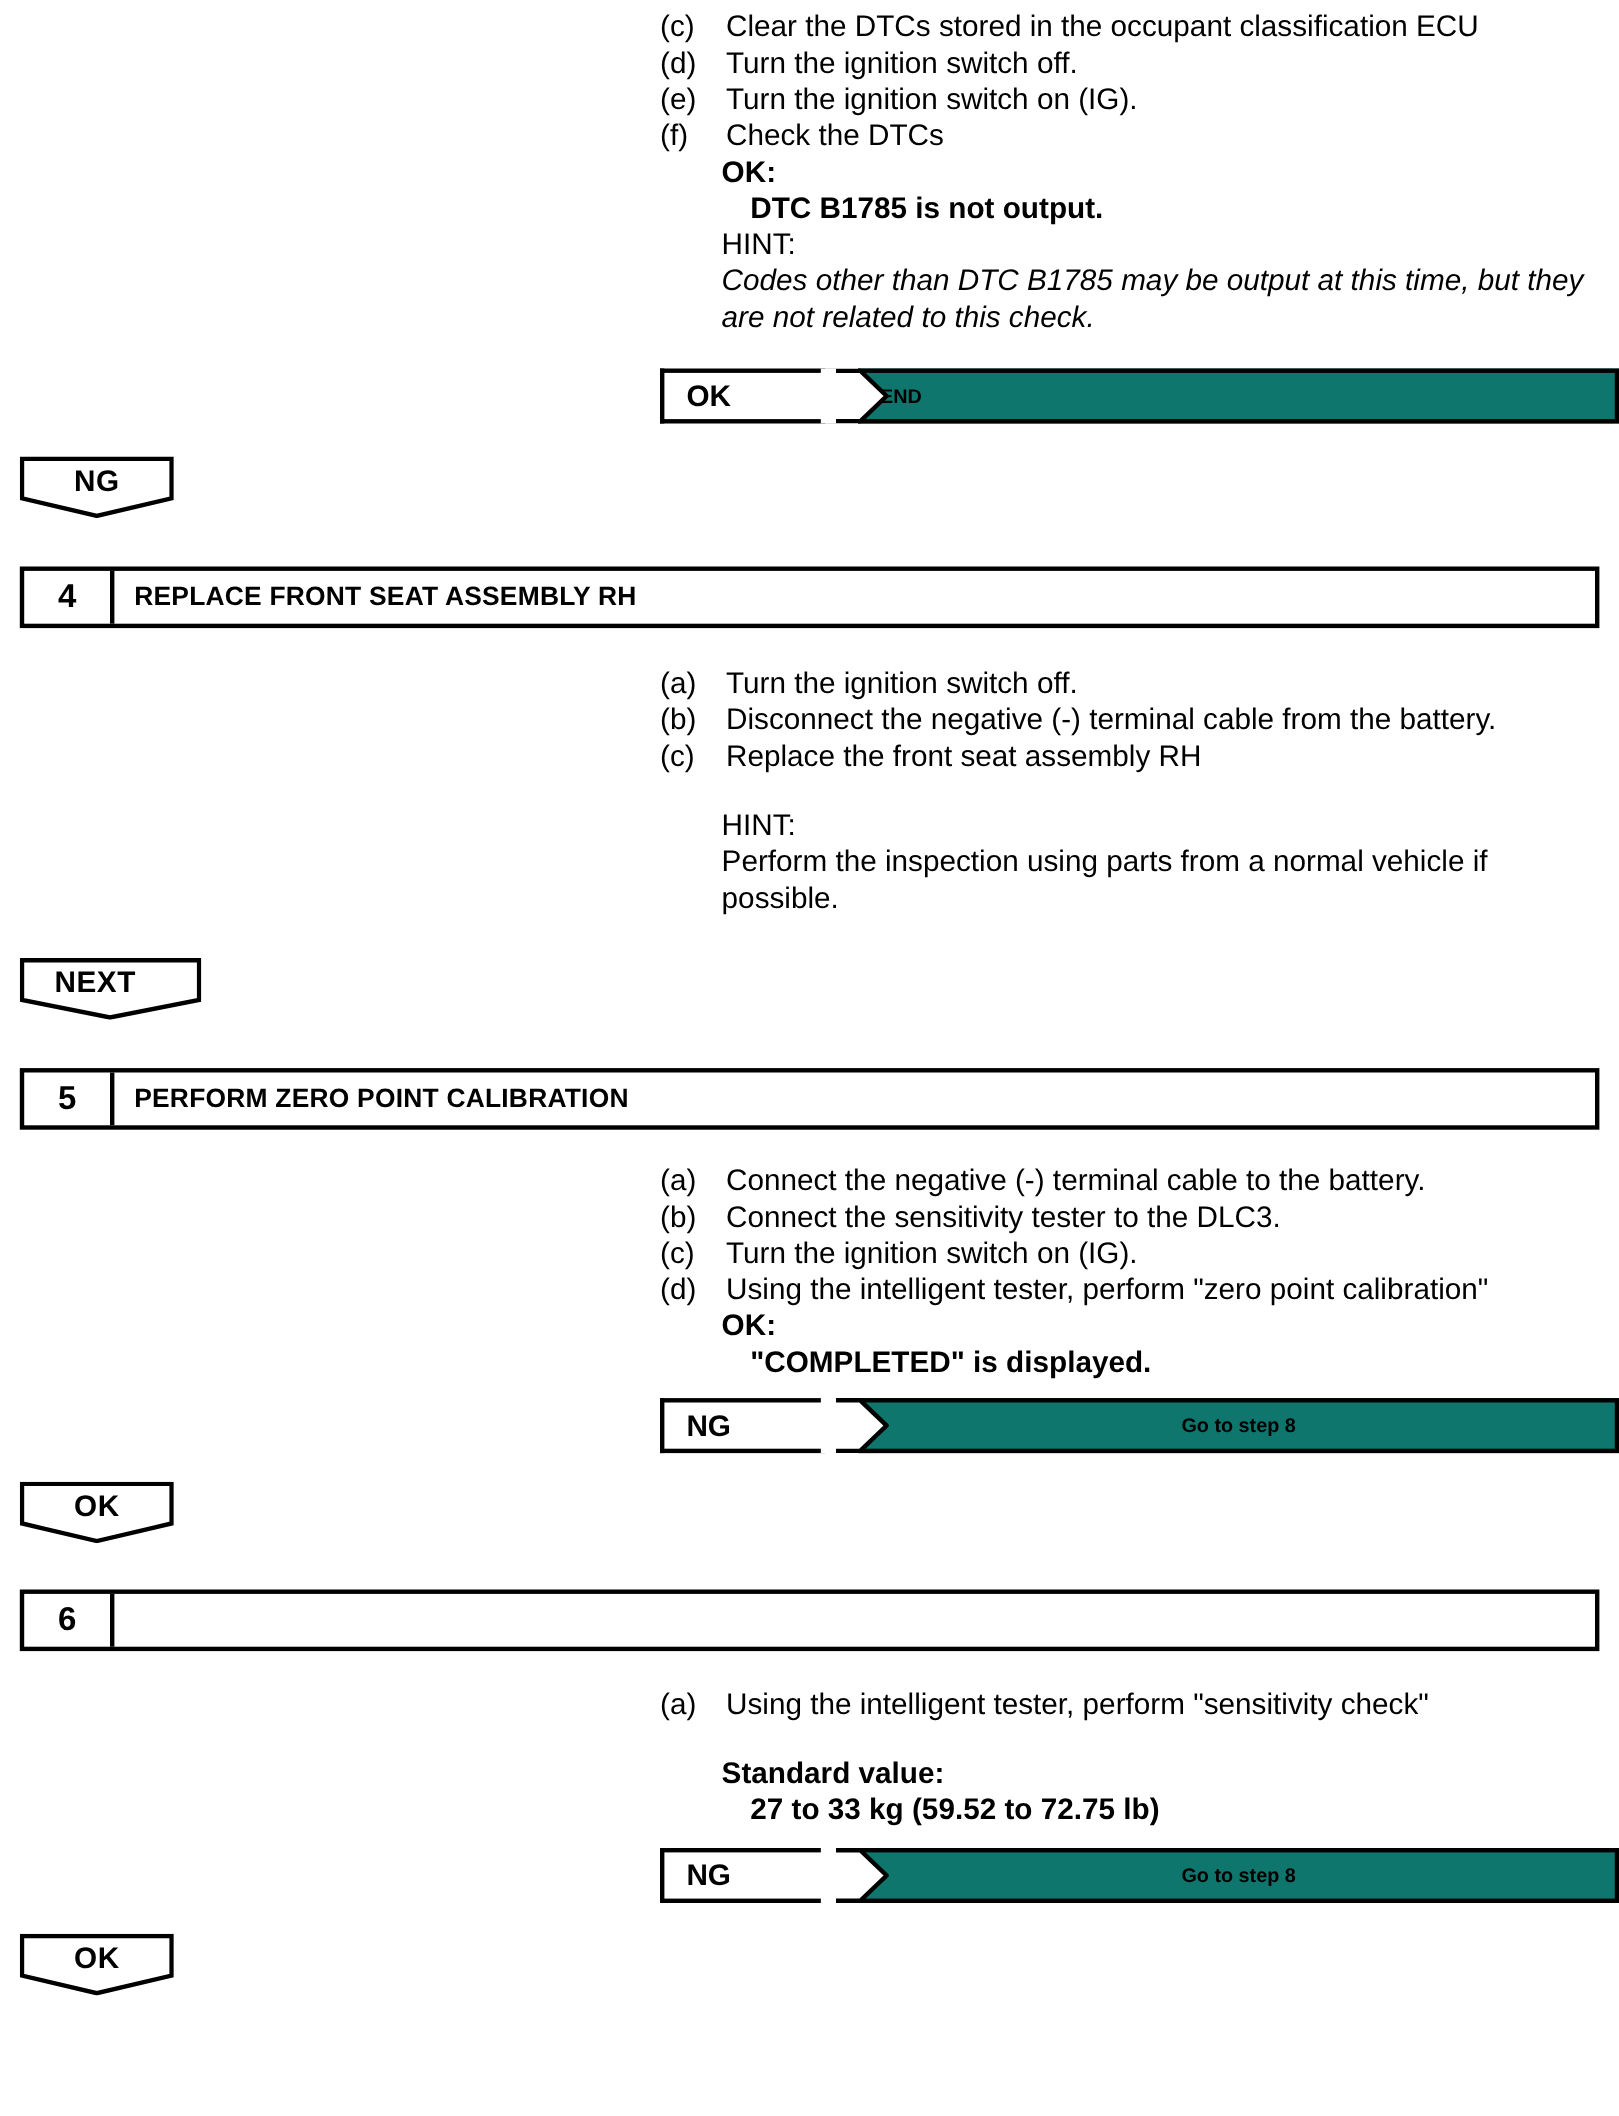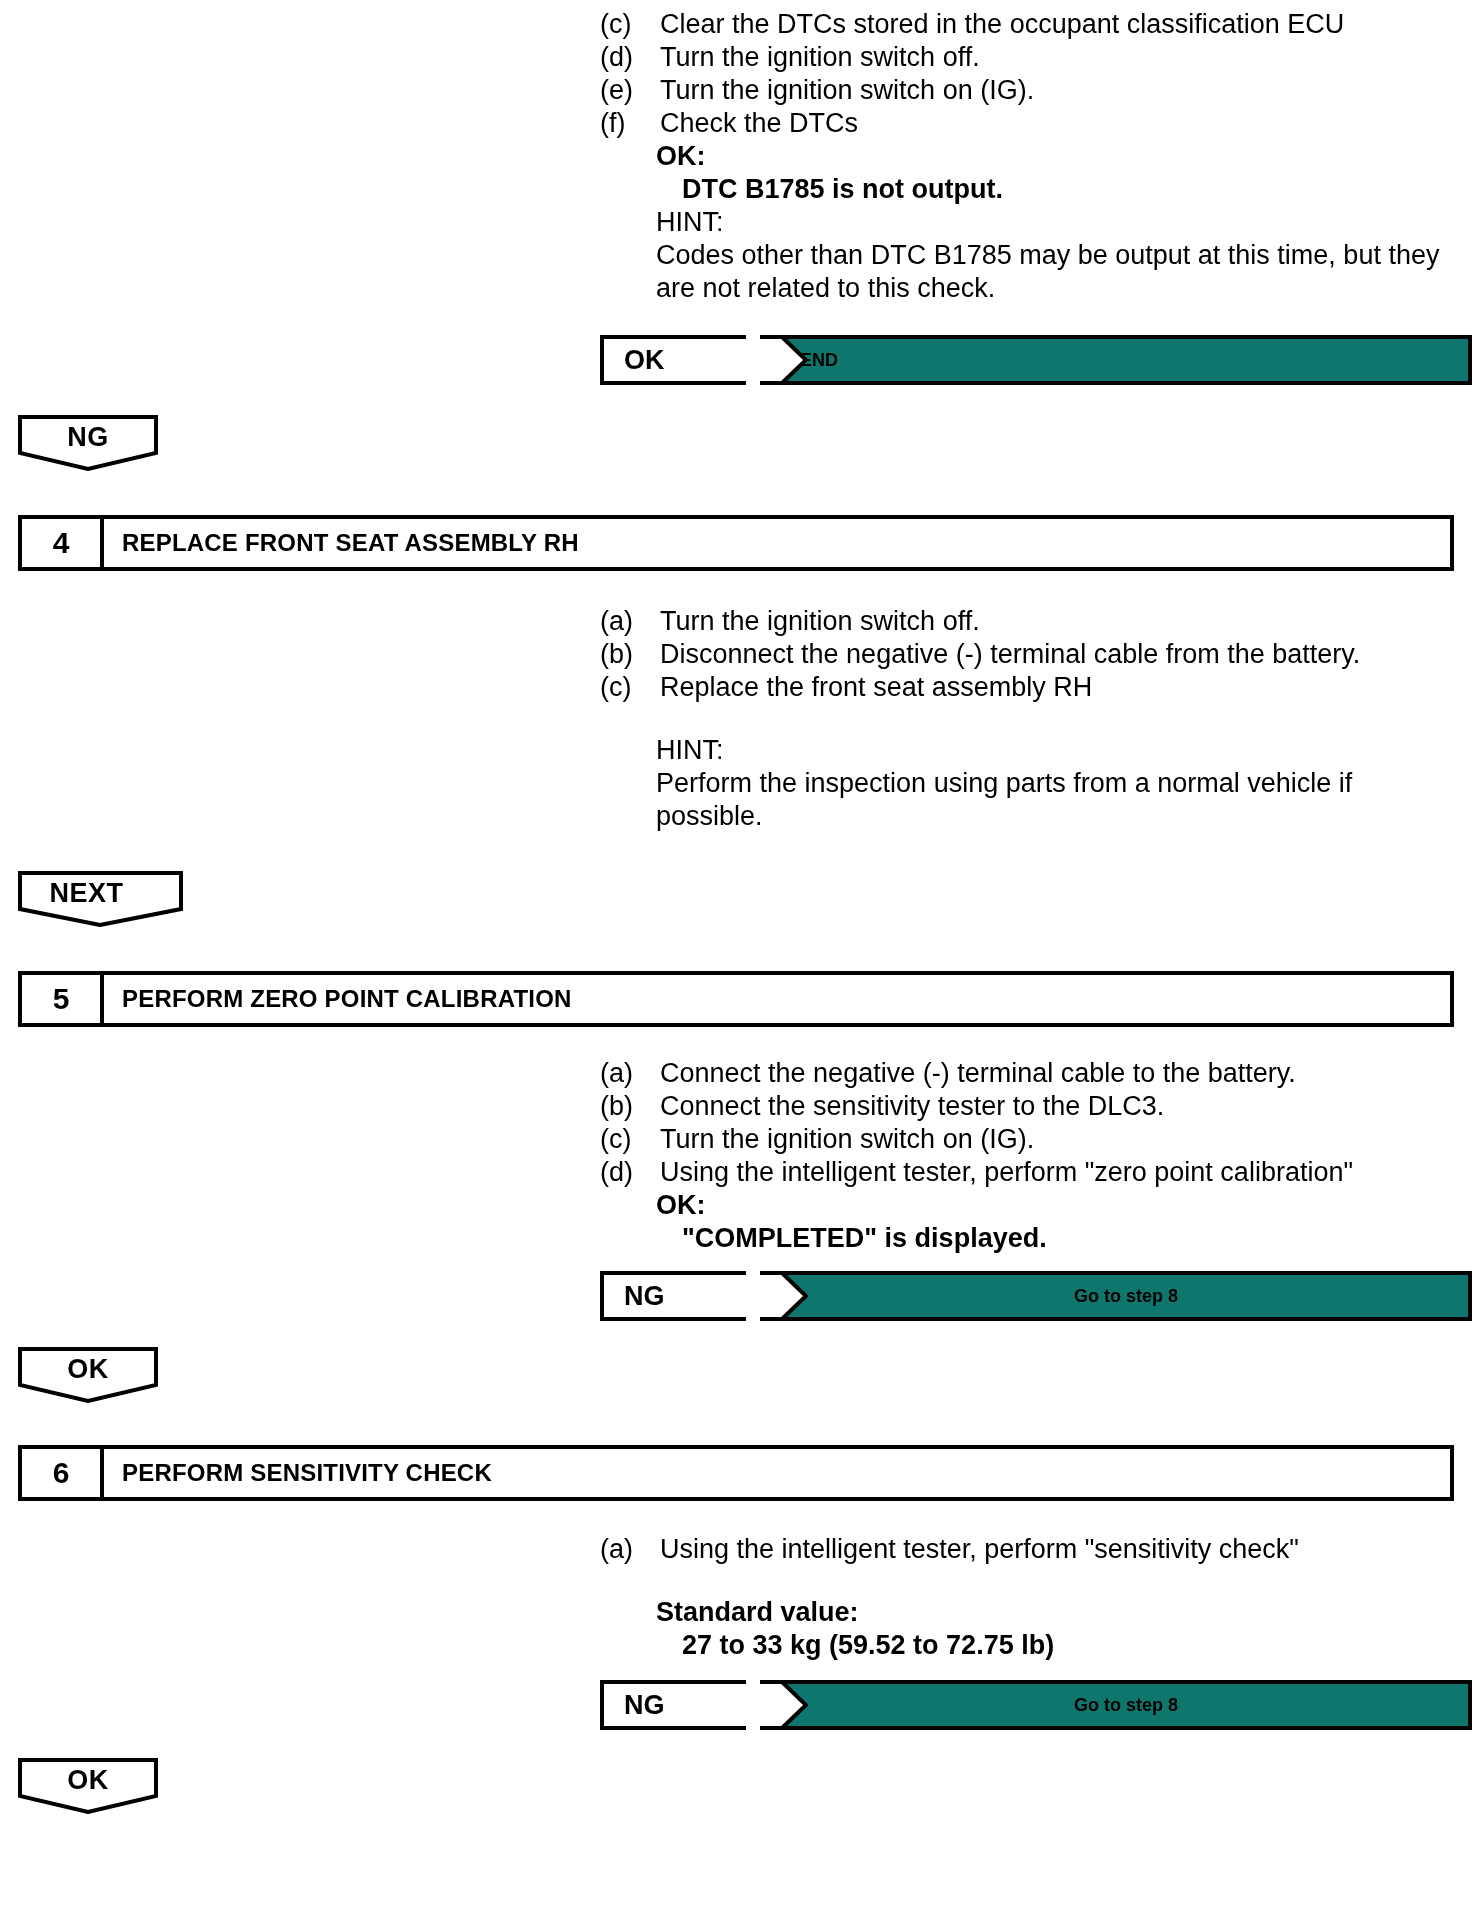--- a/index.html
+++ b/index.html
@@ -190,21 +190,21 @@
     </div>
 
     <div class="item">
       <div class="item-marker">(f)</div>
       <div class="item-text">Check the DTCs</div>
     </div>
 
     <div class="sub bold">OK:</div>
     <div class="sub indent2">DTC B1785 is not output.</div>
     <div class="sub">HINT:</div>
-    <div class="sub" style="width:790px;">Codes other than DTC B1785 may be output at this time, but they are not related to this check.</div>
+    <div class="sub" style="width:790px;font-style:italic;">Codes other than DTC B1785 may be output at this time, but they are not related to this check.</div>
   </div>
 
   <div class="gap-sm"></div>
 
   <div class="branch-row" style="margin-top:14px;">
     <div class="branch-tag">OK</div>
     <div class="branch-arrow">
       <svg width="62" height="50" viewBox="0 0 62 50">
         <polyline points="2,2 36,2 60,25 36,48 2,48" fill="#fff" stroke="#000" stroke-width="4" stroke-linejoin="miter"></polyline>
         <line x1="0" y1="2" x2="14" y2="2" stroke="#fff" stroke-width="6"></line>
@@ -300,21 +300,20 @@
     <div class="flow-badge">
       <svg width="140" height="56" viewBox="0 0 140 56">
         <polygon points="2,2 138,2 138,38 70,54 2,38" fill="#fff" stroke="#000" stroke-width="4" stroke-linejoin="miter"></polygon>
       </svg>
     </div>
     <div class="flow-badge-label">OK</div>
   </div>
 
   <div class="step-header" style="margin-top:42px;">
     <div class="step-num">6</div>
-    <div class="step-title">PERFORM SENSITIVITY CHECK</div>
   </div>
 
   <div class="instr-block" style="margin-top:32px;">
     <div class="item">
       <div class="item-marker">(a)</div>
       <div class="item-text">Using the intelligent tester, perform "sensitivity check"</div>
     </div>
 
     <div class="gap-md"></div>
 

